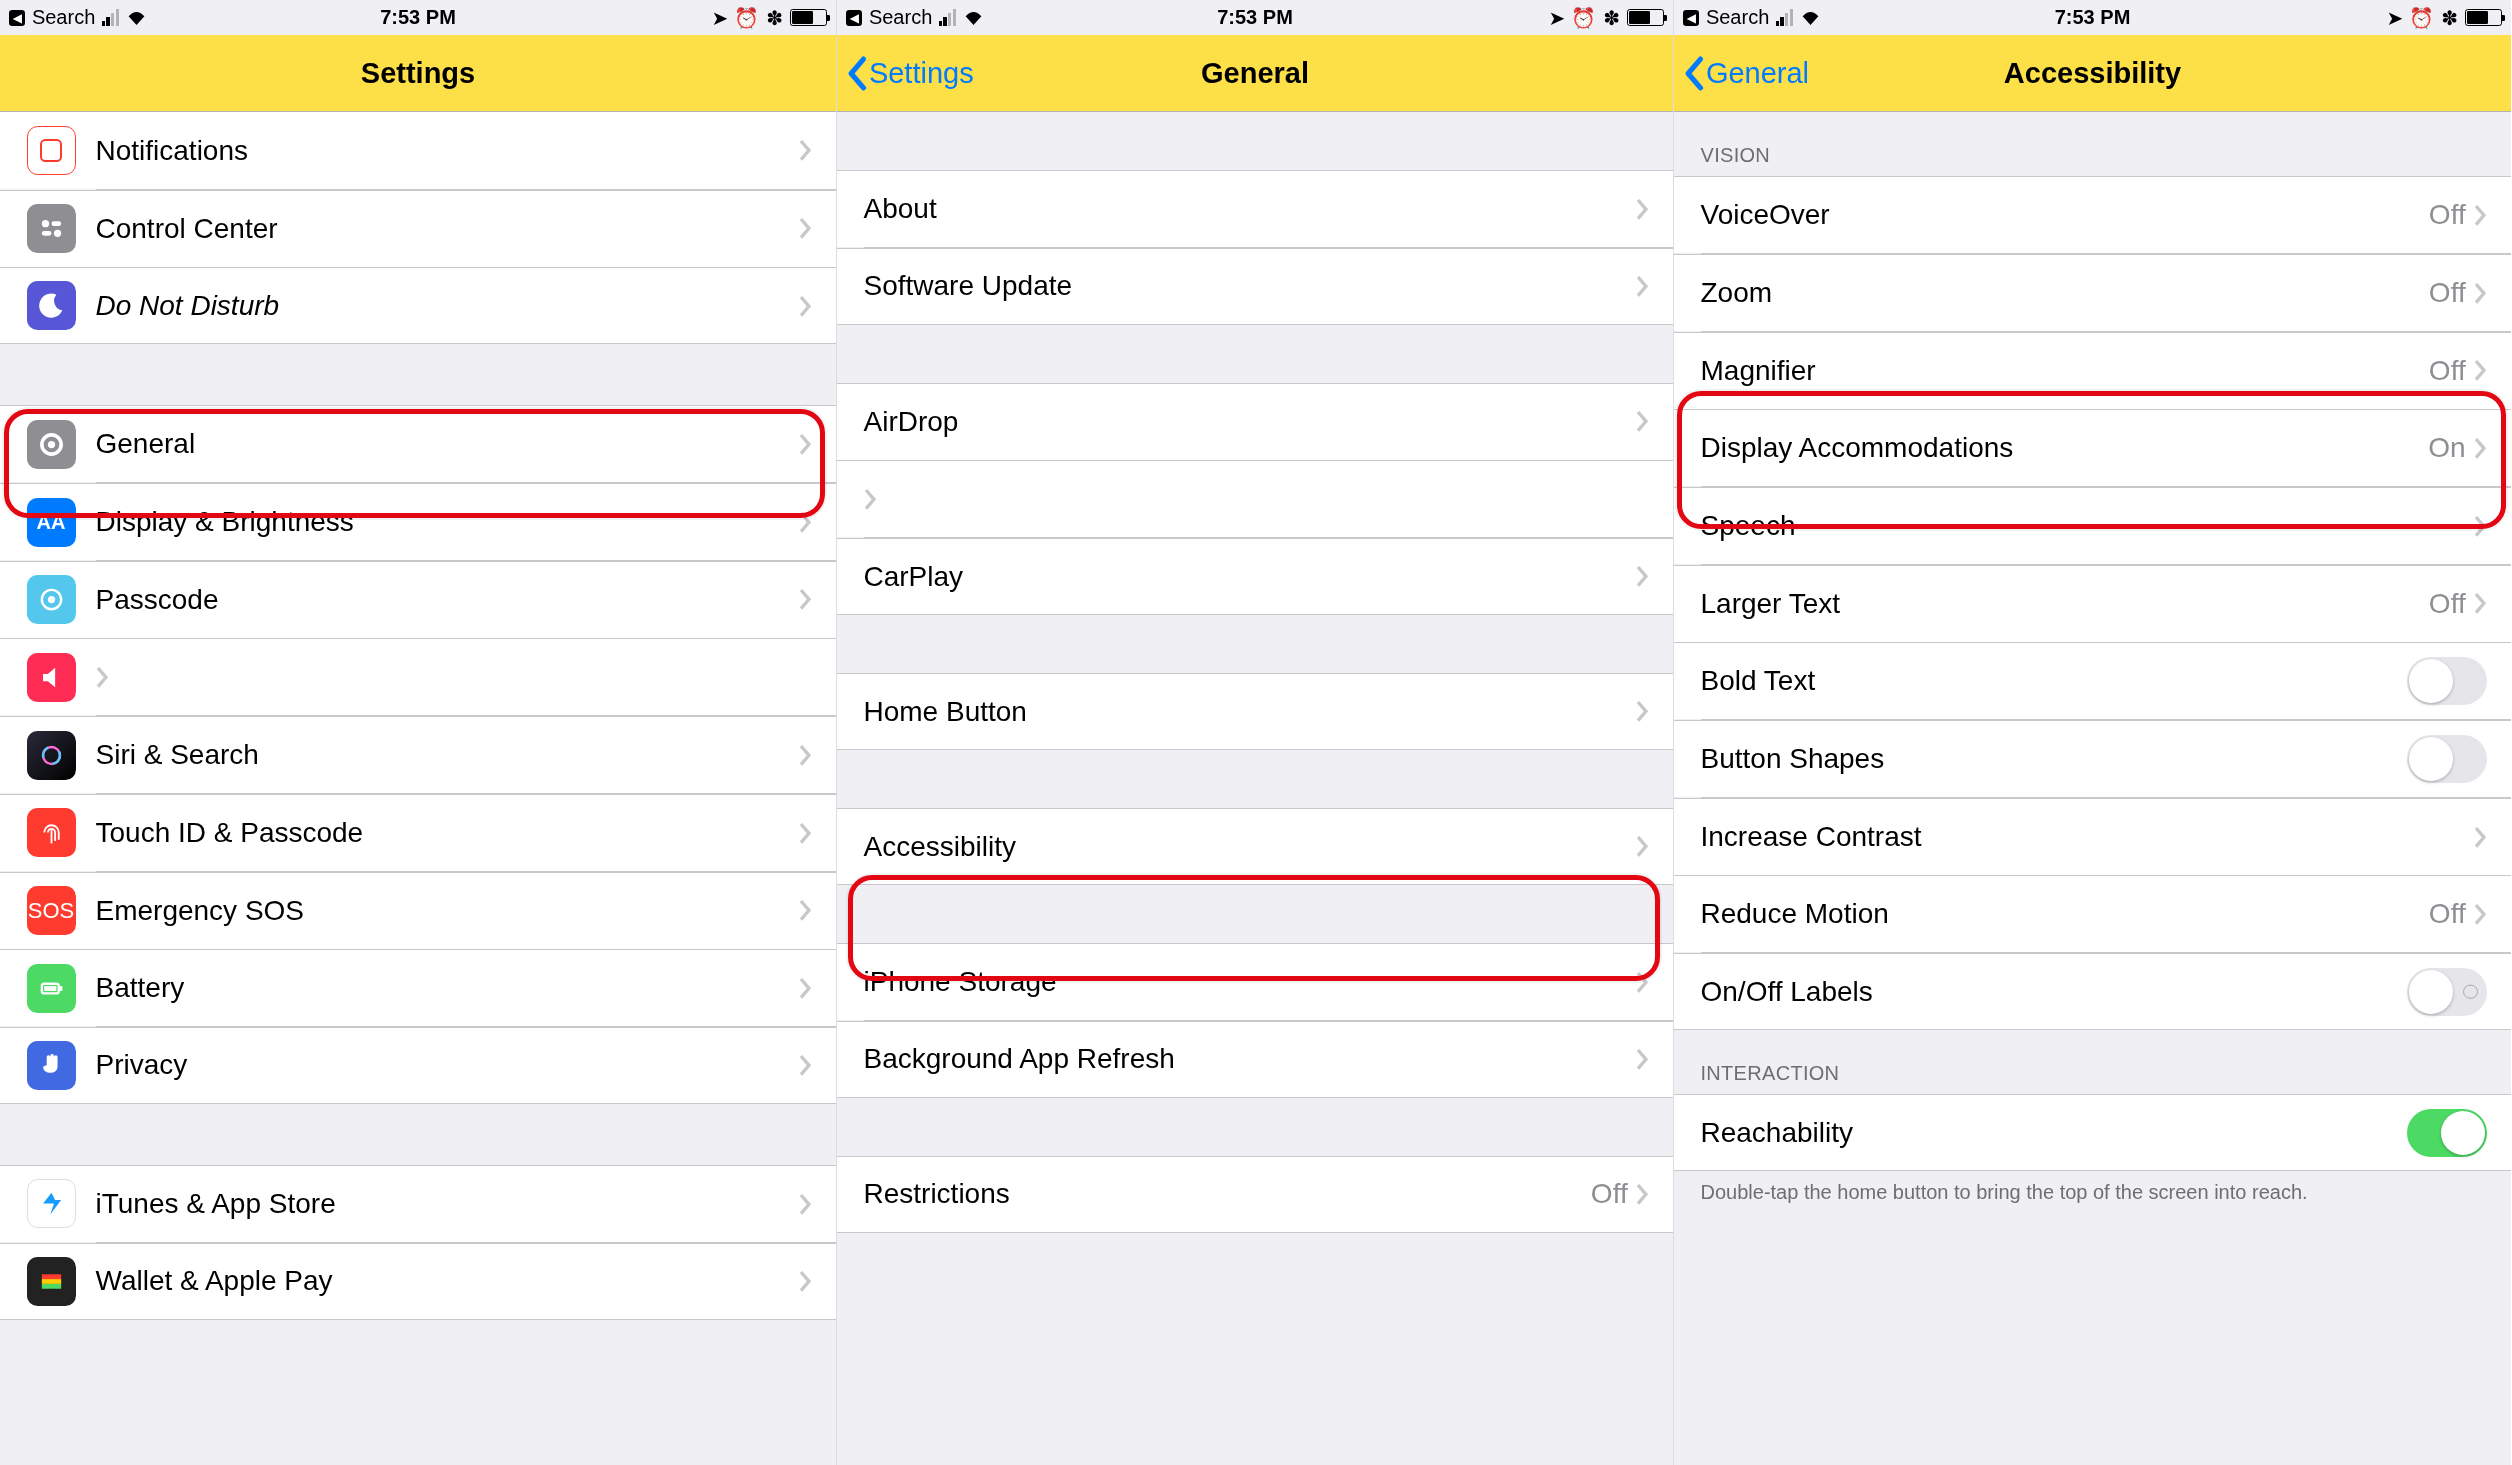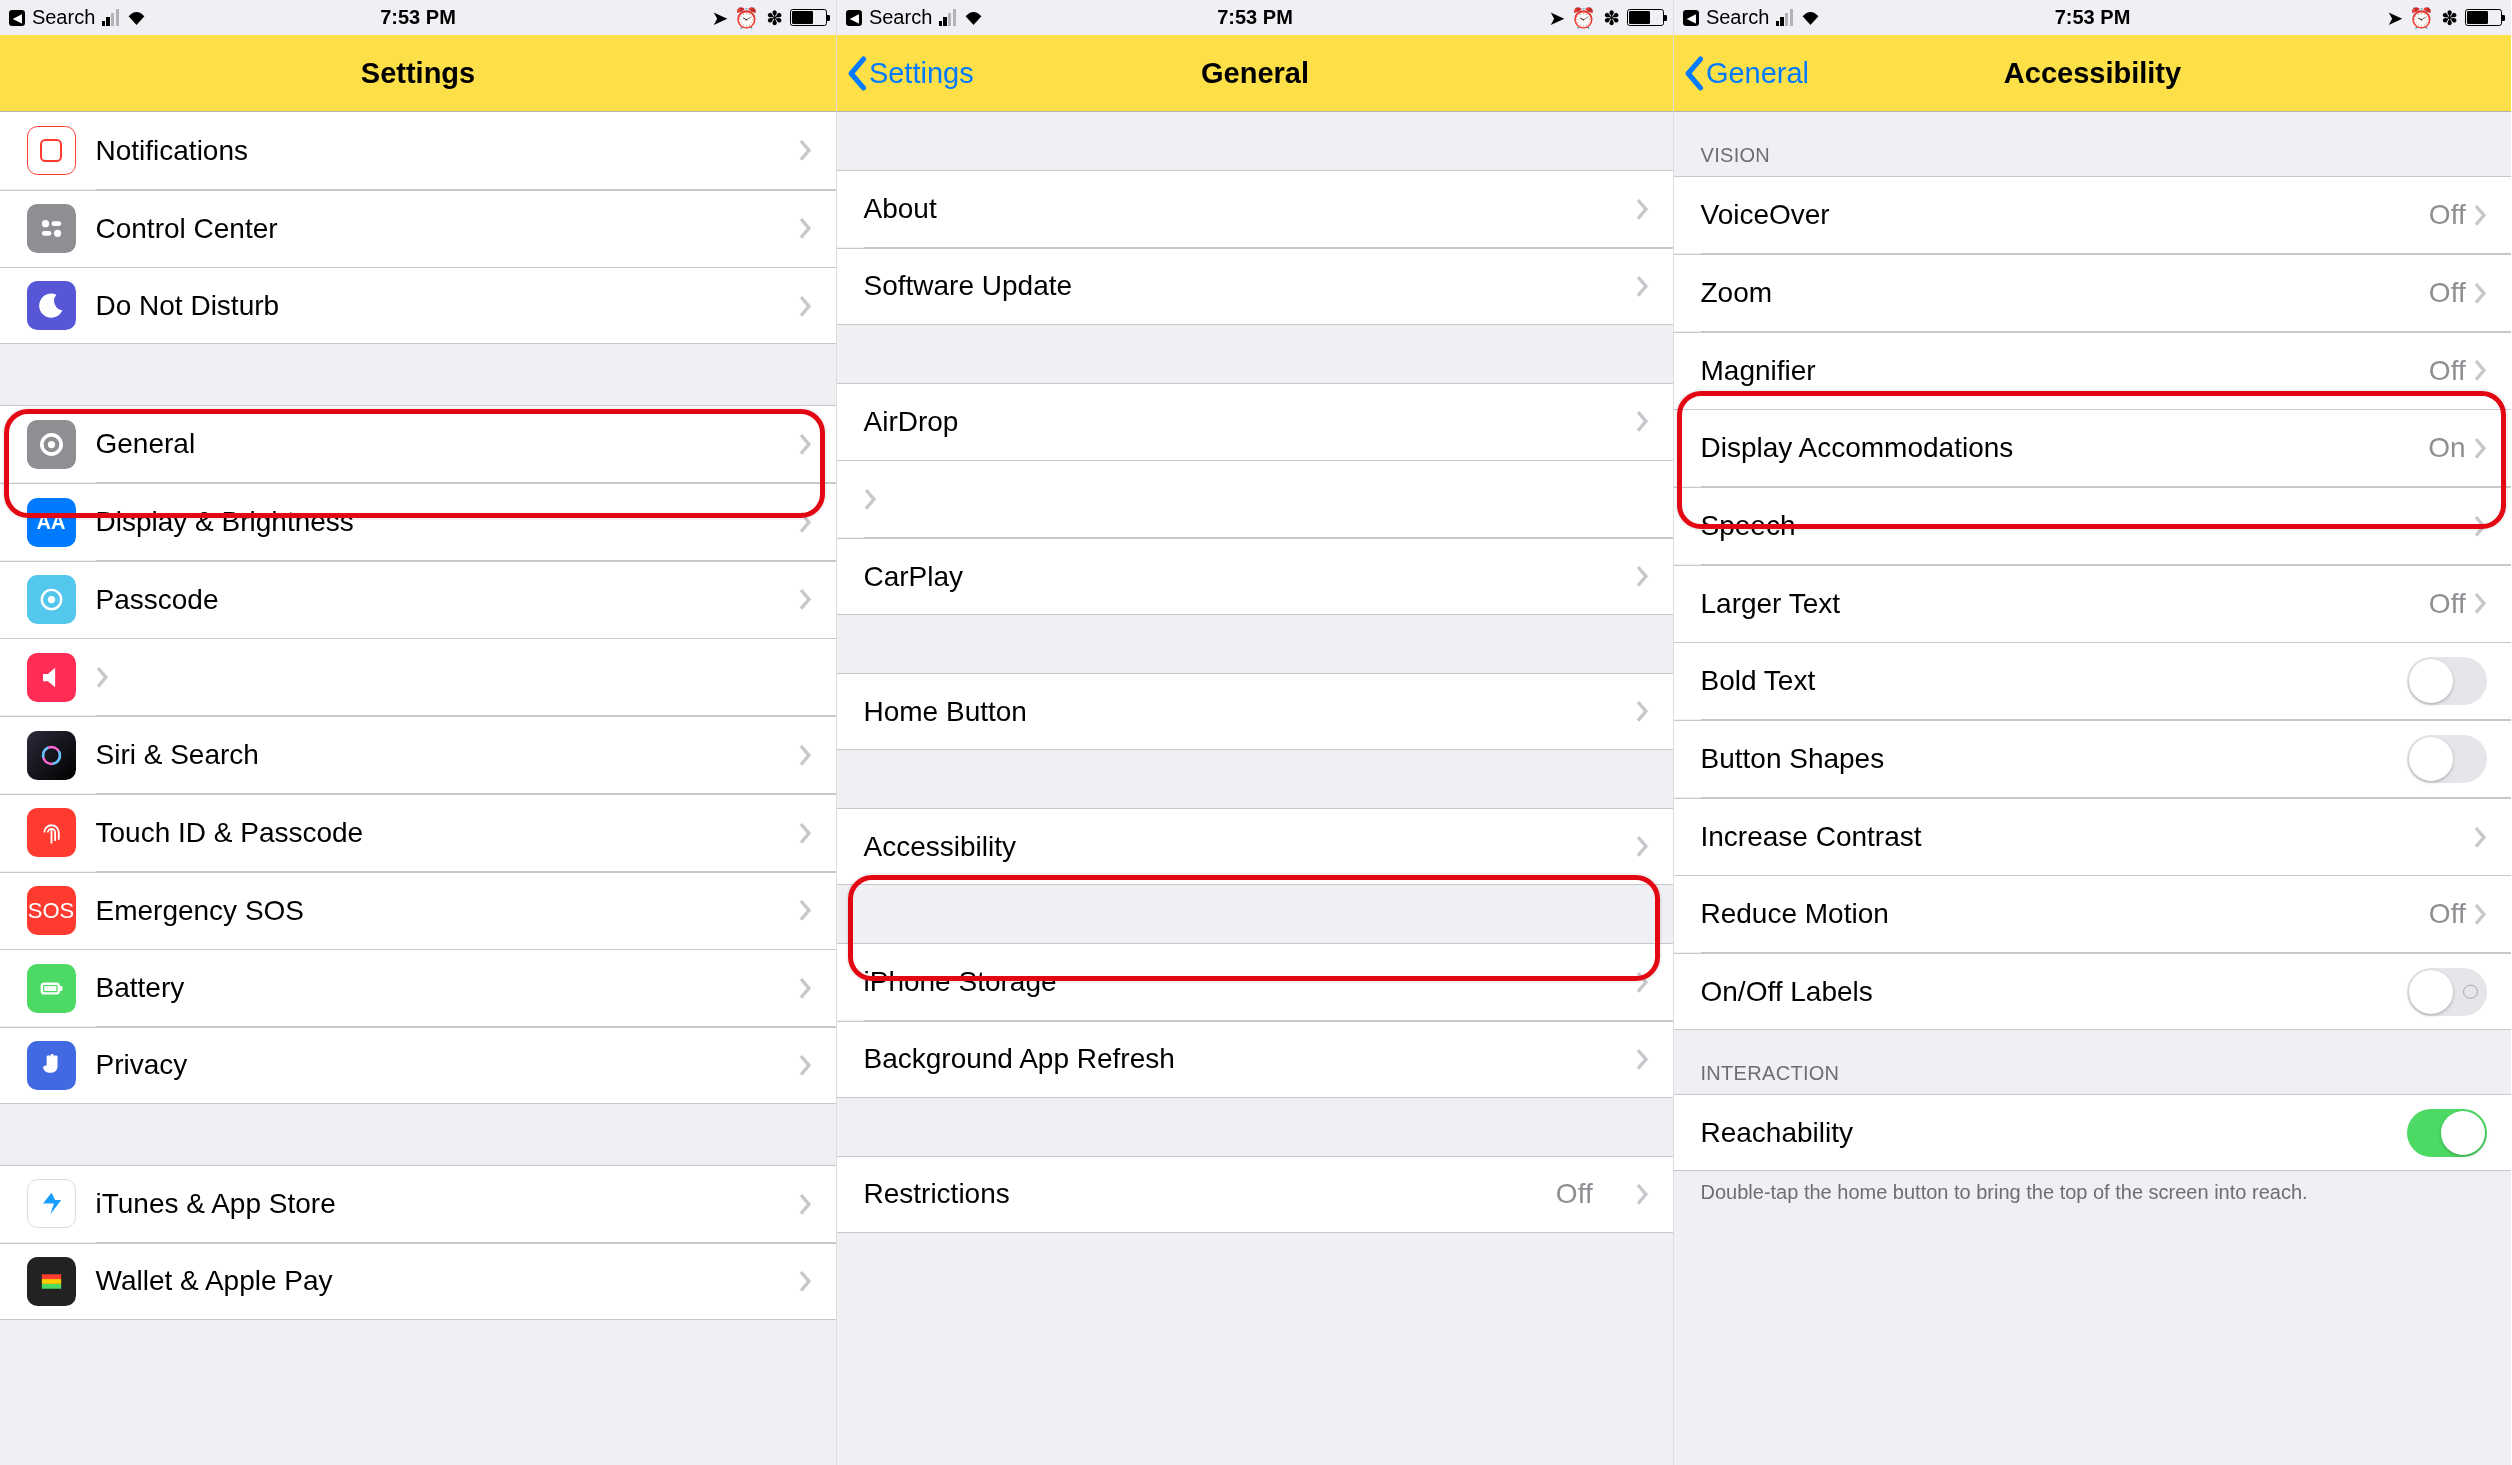--- a/index.html
+++ b/index.html
@@ -114,21 +114,21 @@
               <rect x="4" y="14" width="8" height="4" rx="2" fill="#fff"></rect>
               <circle cx="17" cy="16" r="3" fill="#fff"></circle>
             </svg>
           </div>
       <div class="label">Control Center</div>
       <svg class="chev" viewBox="0 0 20 34" width="13.3" height="22.6">
             <path d="M3 3 L15 17 L3 31"></path>
           </svg>
     </div>
     <div class="sep"></div>
-    <div class="row" style="border-bottom:0.7px solid #c8c7cc;">
+    <div class="row" style="border-bottom:0.7px solid #c8c7cc;font-style:italic;">
       <div class="icon" style="background:#5756d6;">
             <svg viewBox="0 0 24 24">
               <path d="M16 3 A10 10 0 1 0 21 16 A8 8 0 0 1 16 3 Z" fill="#fff"></path>
             </svg>
           </div>
       <div class="label">Do Not Disturb</div>
       <svg class="chev" viewBox="0 0 20 34" width="13.3" height="22.6">
             <path d="M3 3 L15 17 L3 31"></path>
           </svg>
     </div>
@@ -378,21 +378,21 @@
     <div class="sep-plain"></div>
     <div class="row" style="border-bottom:0.7px solid #c8c7cc;">
       <div class="label">Background App Refresh</div>
       <svg class="chev" viewBox="0 0 20 34" width="13.3" height="22.6">
             <path d="M3 3 L15 17 L3 31"></path>
           </svg>
     </div>
 
     <div class="spacer-sm"></div>
 
-    <div class="row" style="border-bottom:0.7px solid #c8c7cc;gap:35px;">
+    <div class="row" style="border-bottom:0.7px solid #c8c7cc;">
       <div class="label">Restrictions</div>
       <div class="value">Off</div>
       <svg class="chev" viewBox="0 0 20 34" width="13.3" height="22.6">
             <path d="M3 3 L15 17 L3 31"></path>
           </svg>
     </div>
 
     <div class="hl" style="left:10.6px; right:13.3px; top:763px; height:106px;"></div>
   </div>
 </div>

